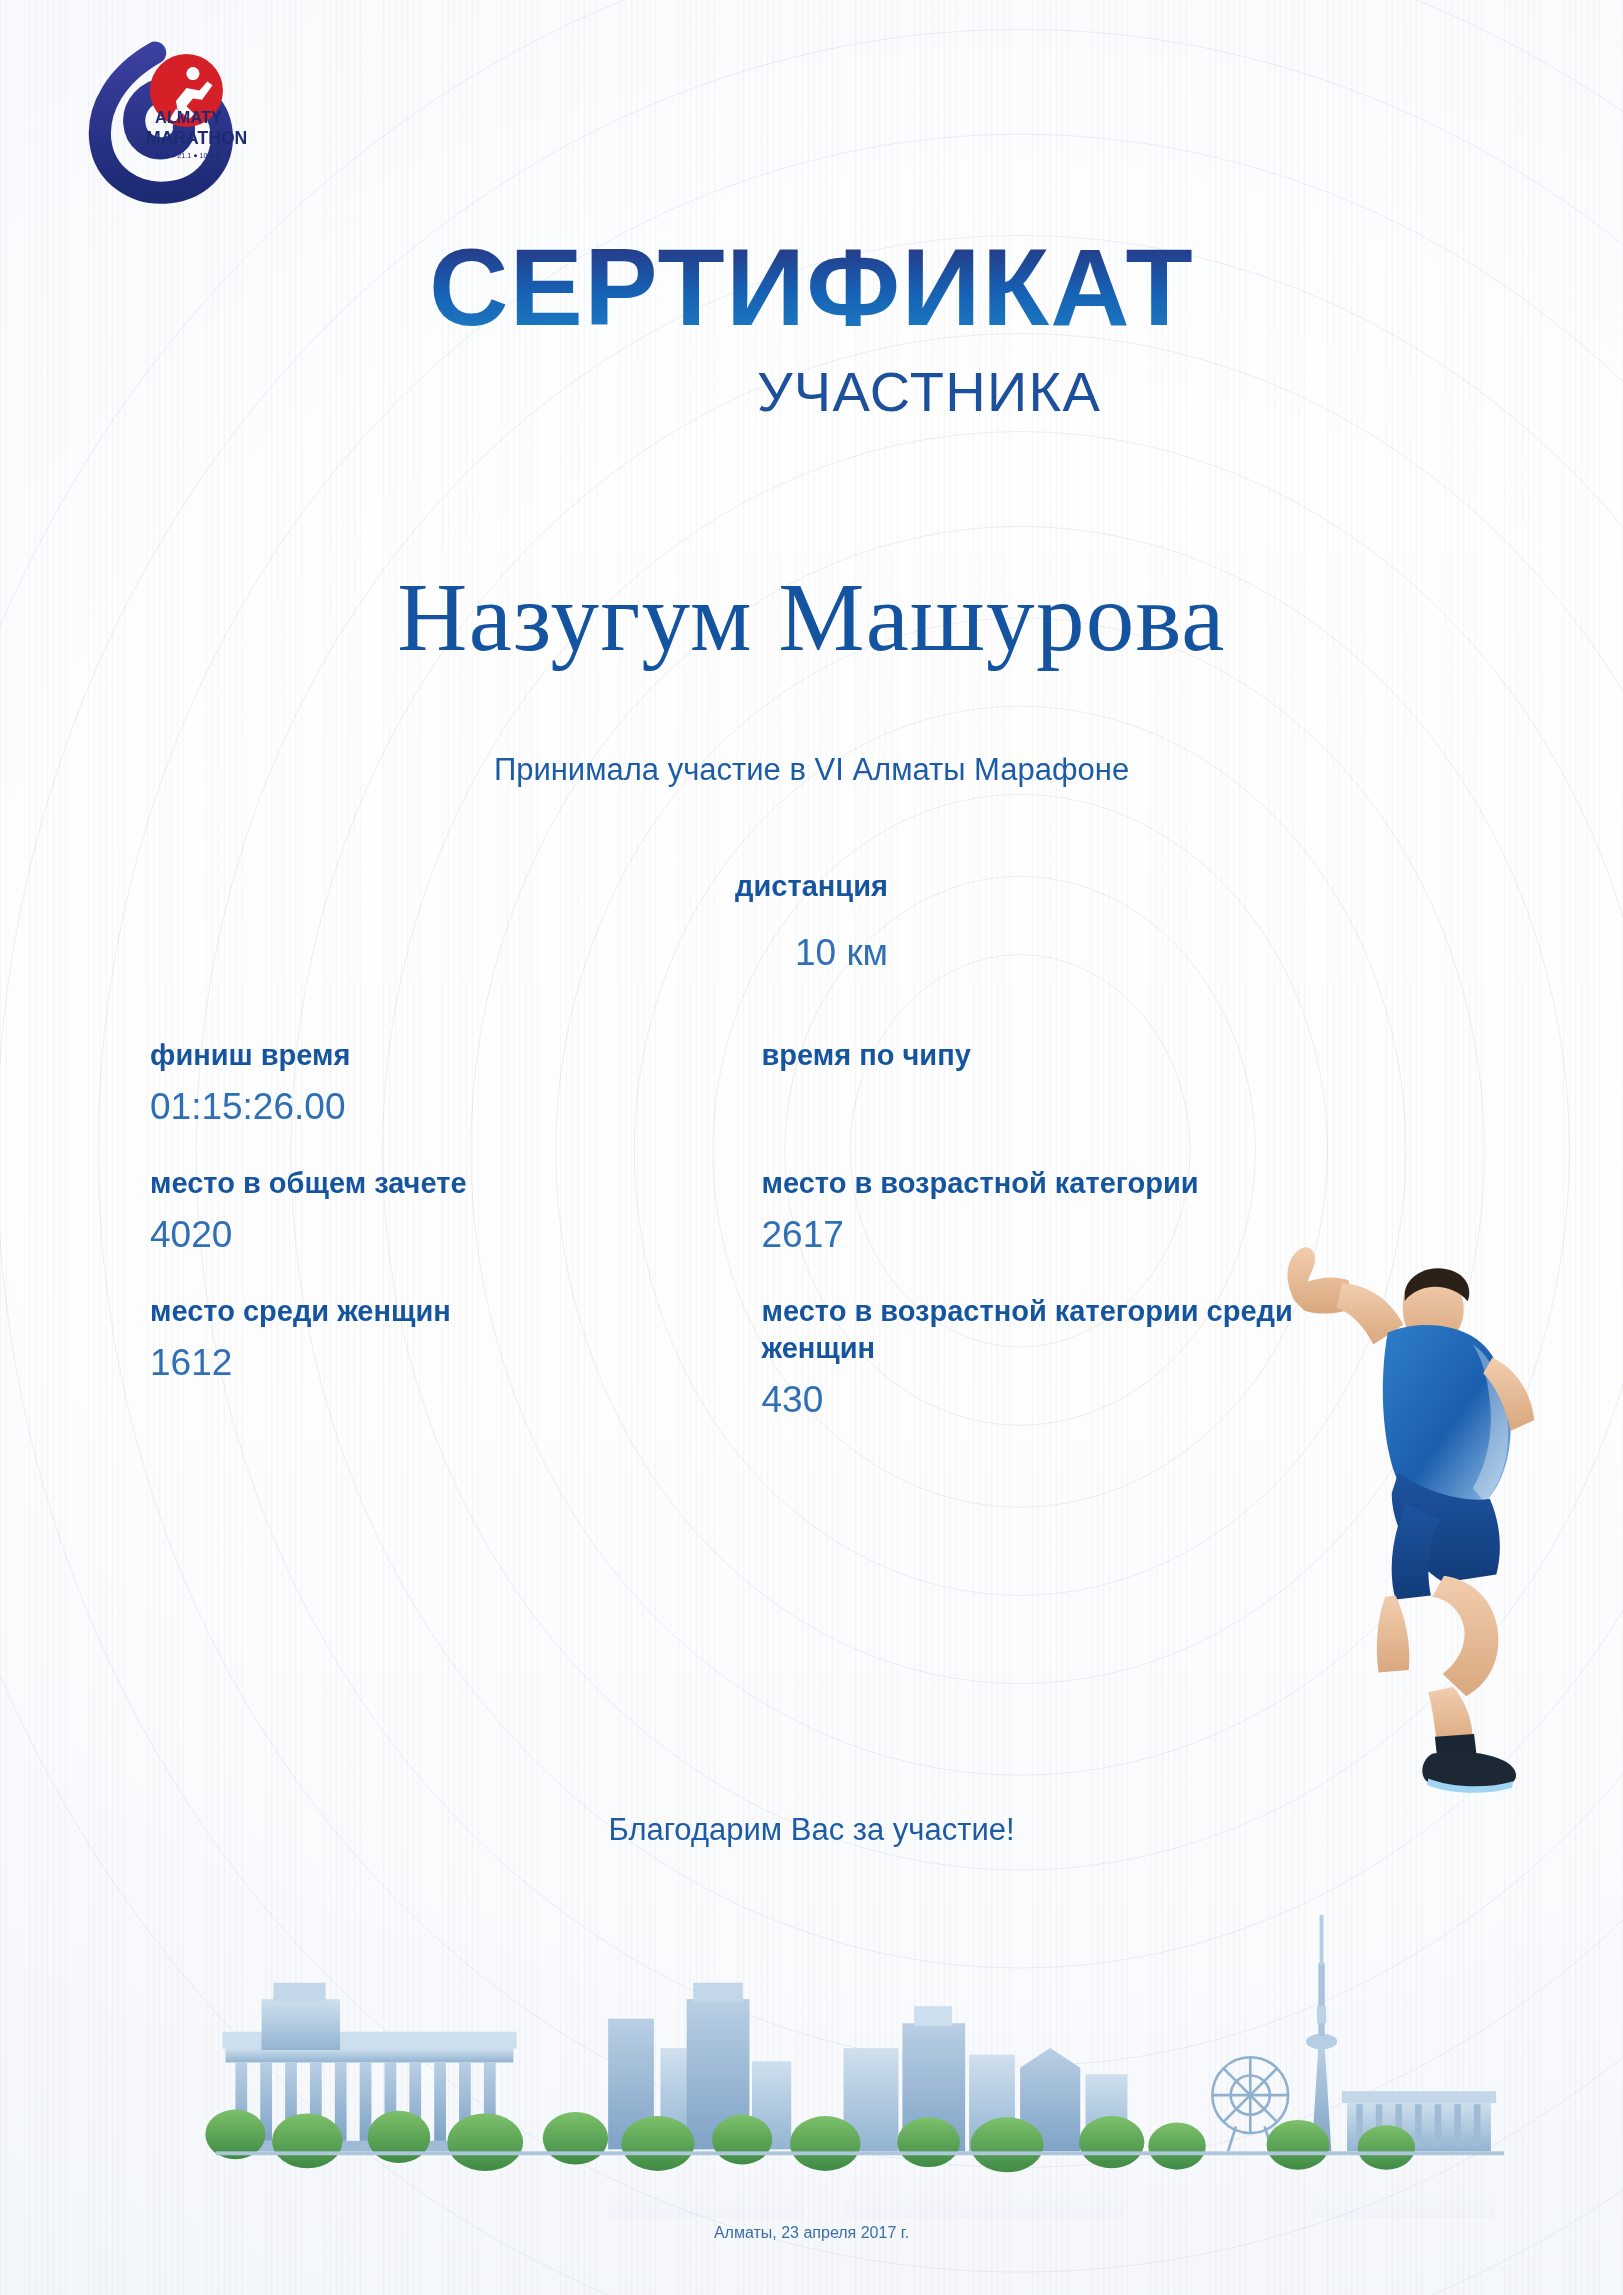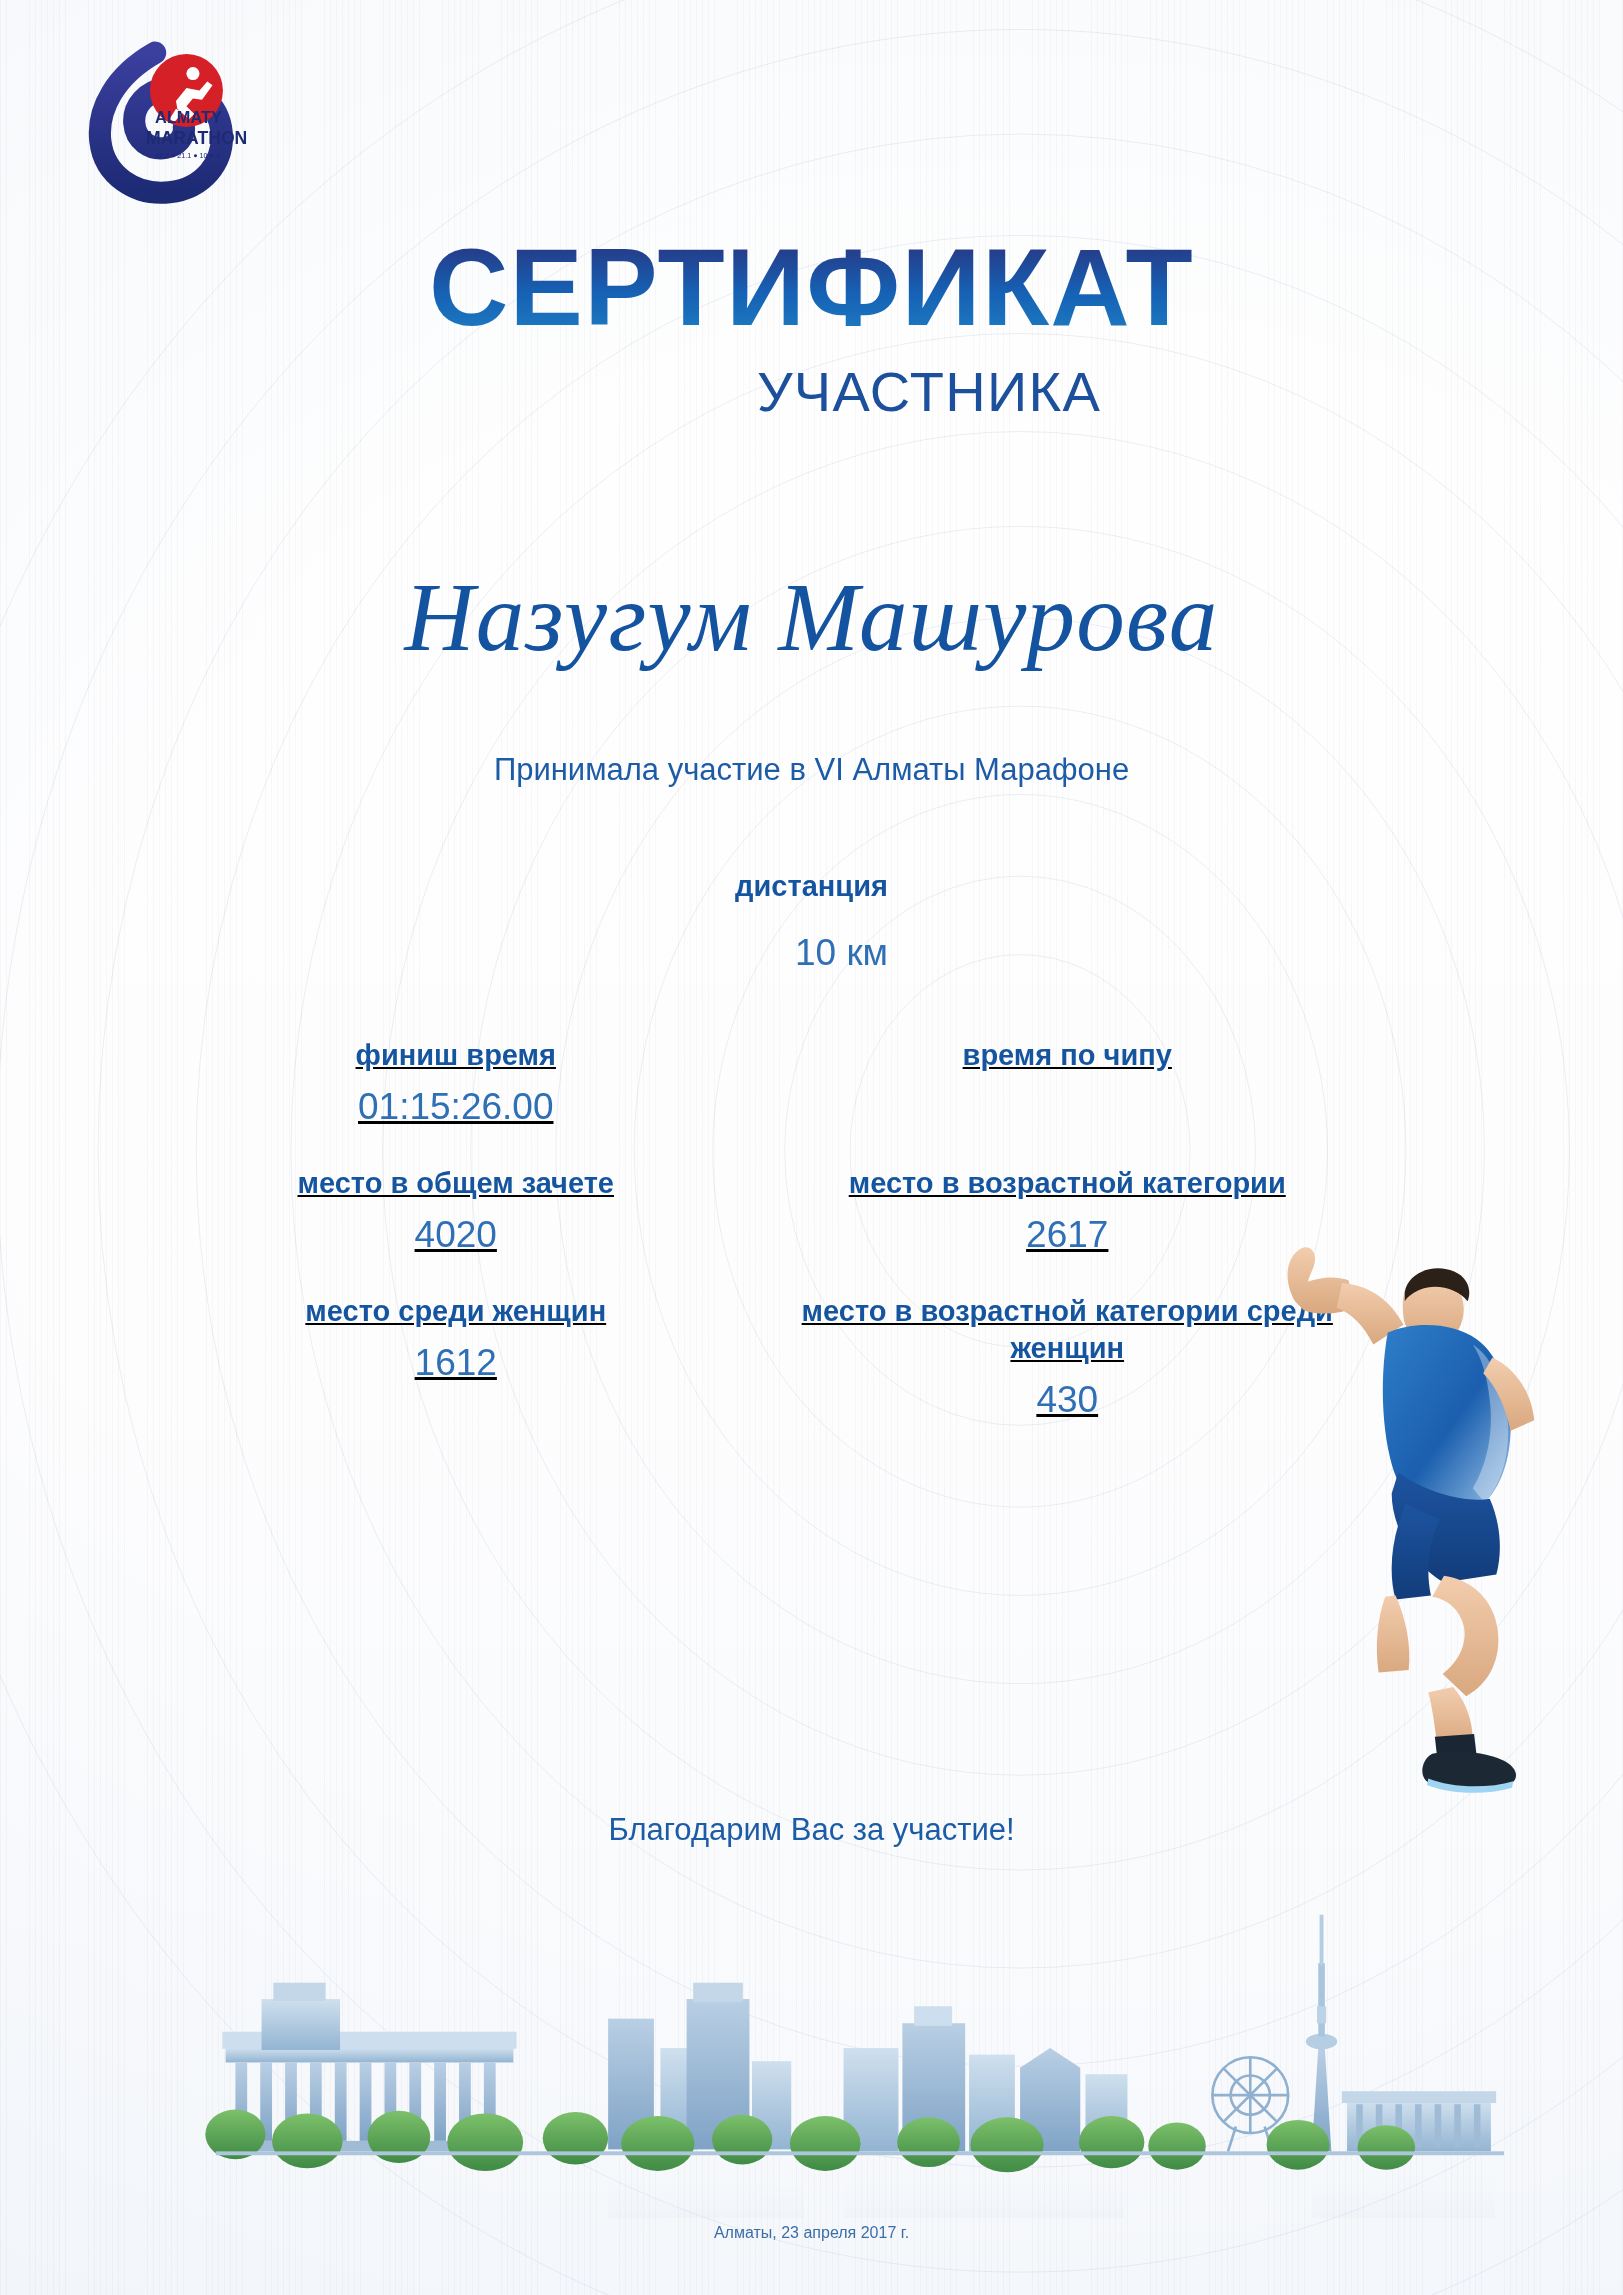--- a/index.html
+++ b/index.html
@@ -86,21 +86,20 @@
   }
 
   
   .participant-name {
     position: absolute;
     left: 0;
     top: 562px;
     width: 1623px;
     text-align: center;
     font-family: "Liberation Serif", "DejaVu Serif", serif;
-    font-style: italic;
     font-size: 97px;
     color: #14539f;
     letter-spacing: 1.3px;
   }
 
   .subtitle-line {
     position: absolute;
     left: 0;
     top: 752px;
     width: 1623px;
@@ -137,23 +136,22 @@
     left: 150px;
     top: 1037px;
     width: 1223px;
   }
   .stats-row {
     display: flex;
     width: 100%;
   }
   .stat {
     width: 50%;
-    text-align: center;
+    text-align: left;
     padding-bottom: 37px;
-    text-decoration: underline;
   }
   .stat-label {
     font-size: 29px;
     font-weight: bold;
     color: #15559f;
     line-height: 1.28;
   }
   .stat-value {
     margin-top: 11.8px;
     font-size: 37px;

